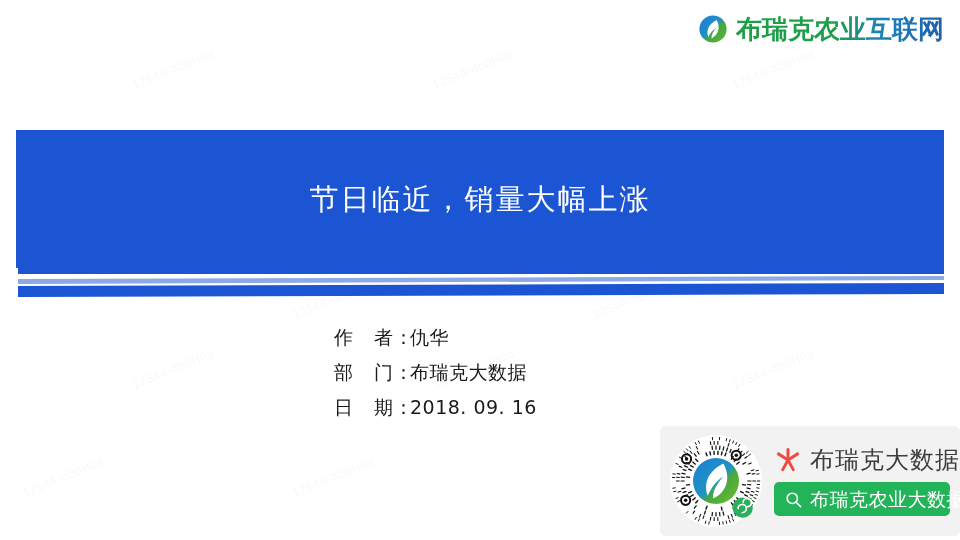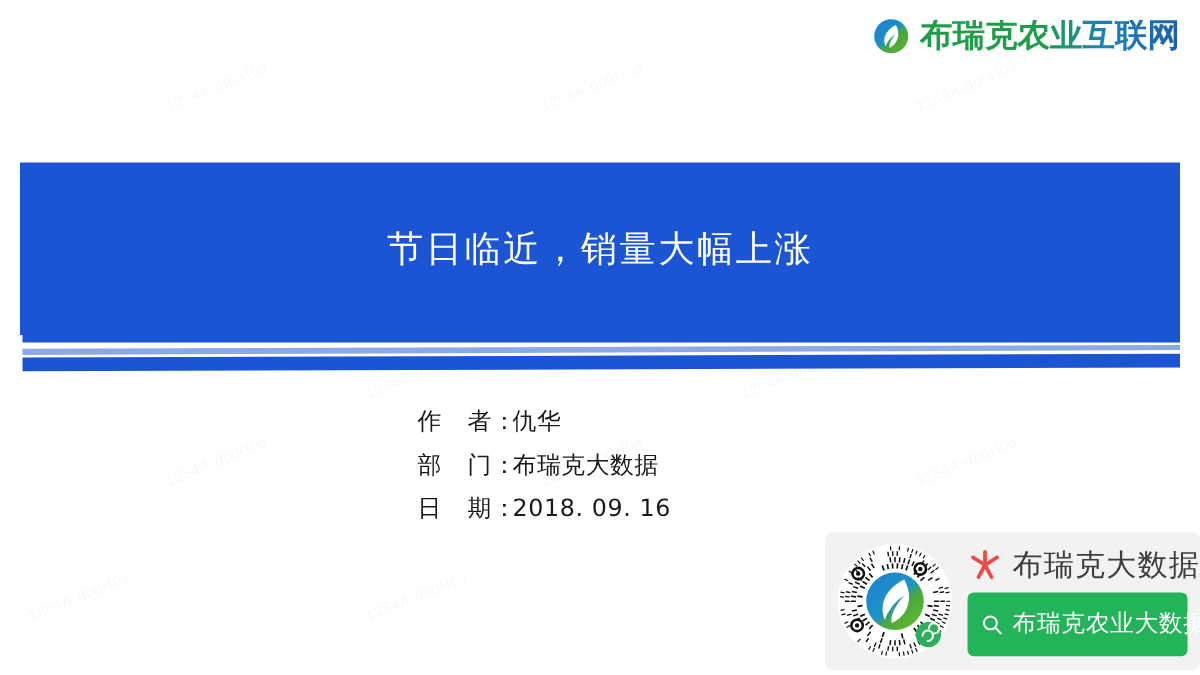--- a/index.html
+++ b/index.html
@@ -173,21 +173,21 @@
   .wx-head-text {
     font-family: "DejaVu Sans", sans-serif;
     font-size: 24px;
     color: #3d3d3d;
     letter-spacing: 1px;
     line-height: 1;
   }
   .wx-btn {
     background: #23b359;
     border-radius: 5px;
-    height: 51px;
+    height: 34px;
     display: flex;
     align-items: center;
     gap: 7px;
     padding: 0 10px;
     white-space: nowrap;
     overflow: visible;
   }
   .wx-btn-icon {
     width: 19px;
     height: 19px;

